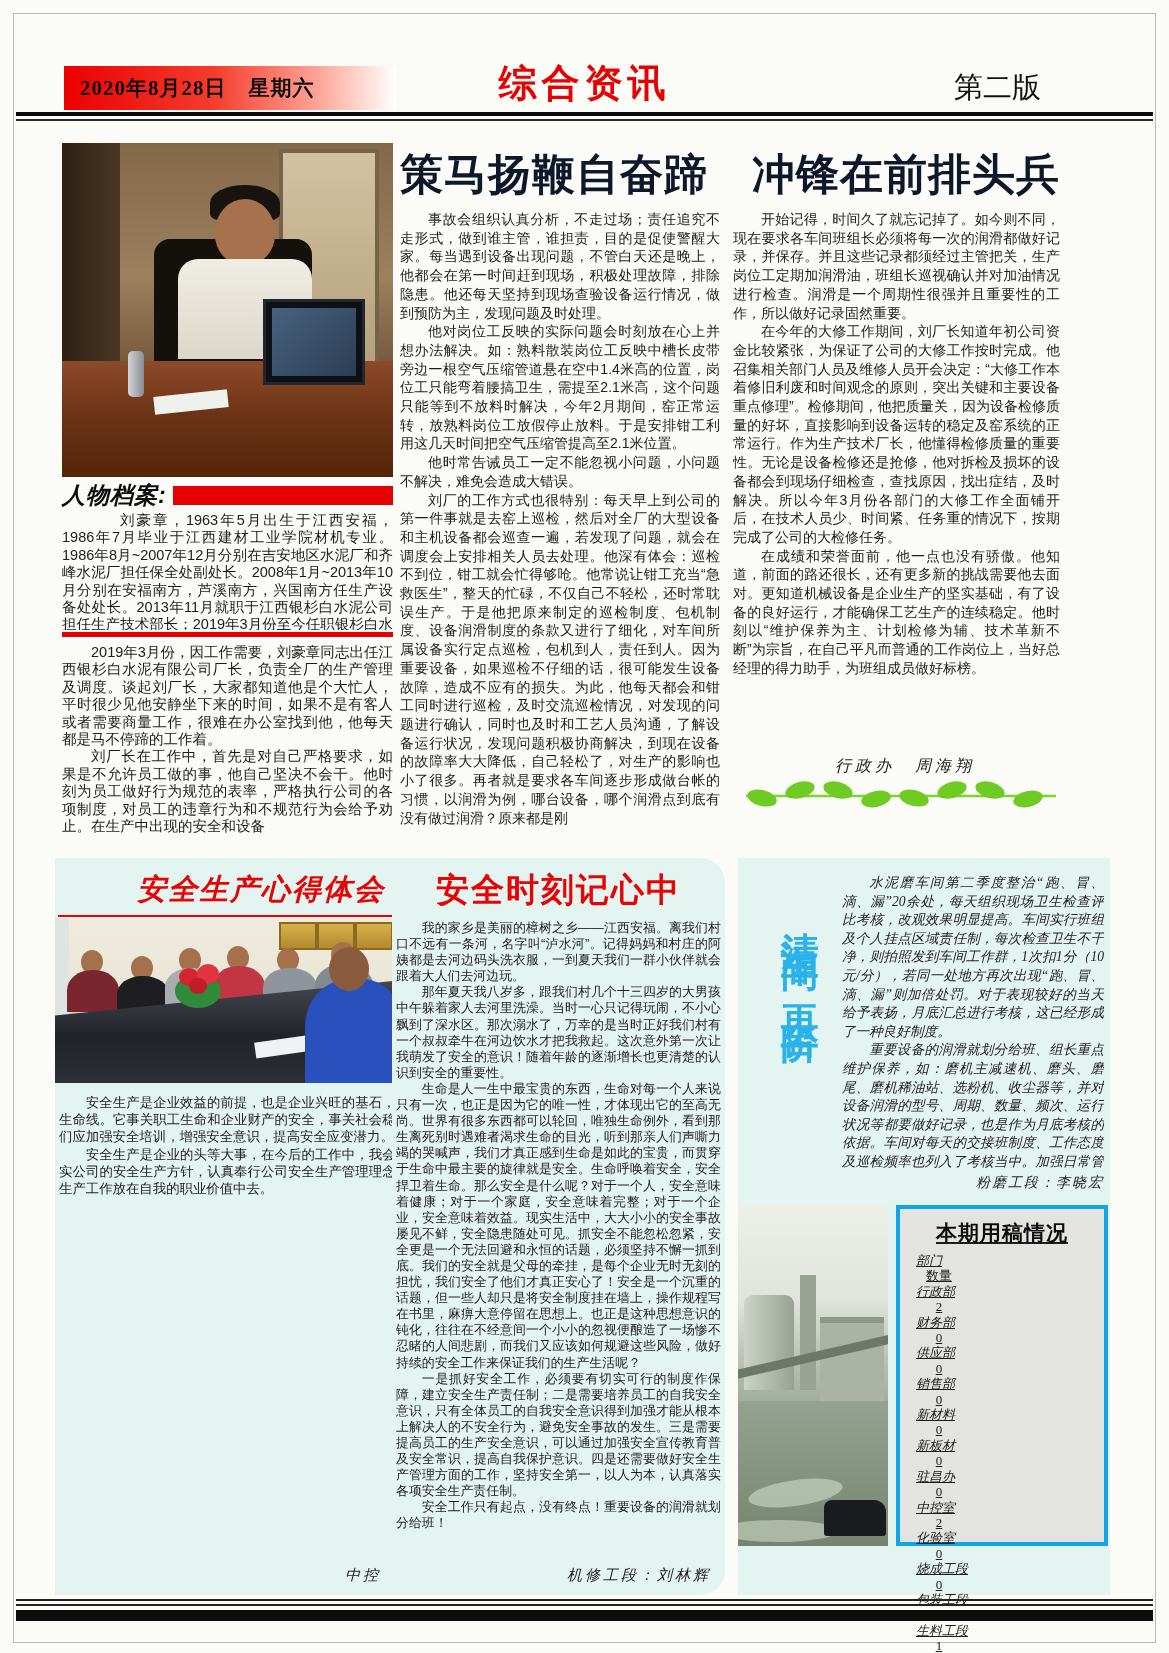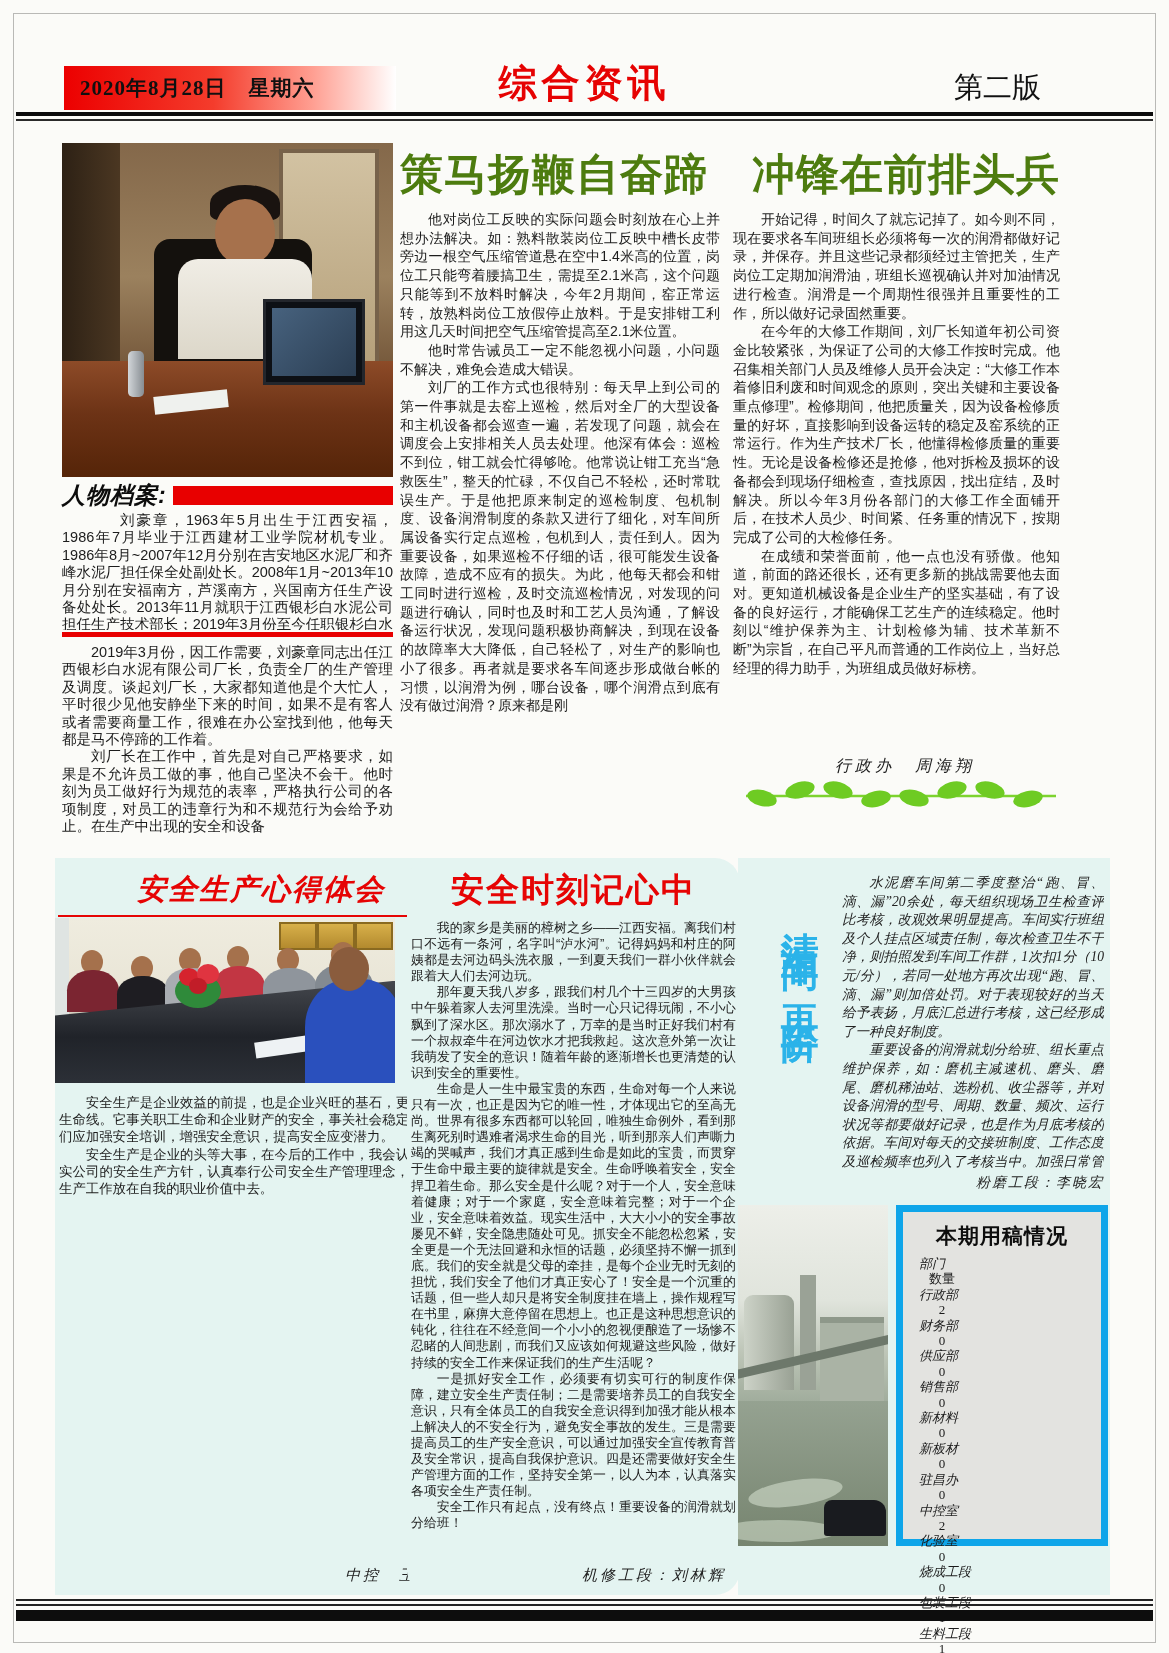--- a/index.html
+++ b/index.html
@@ -11,21 +11,21 @@
     background:linear-gradient(90deg,#ec0000 0%,#f43c2c 45%,#ff9f92 75%,#ffffff 100%);
     display:flex;align-items:center;padding-left:16px;box-sizing:border-box;
     font-family:"Liberation Serif",serif;font-weight:bold;font-size:21px;color:#101010;letter-spacing:1px;}
   .section-title{position:absolute;left:0;right:0;top:58px;text-align:center;
     color:#e60202;font-size:38px;font-weight:900;letter-spacing:5px;}
   .page-num{position:absolute;right:128px;top:68px;font-family:"Liberation Serif",serif;font-size:29px;color:#111;}
   .rule-top{position:absolute;left:16px;right:16px;top:112px;height:3px;border-top:4px solid #0b0b0b;border-bottom:2px solid #2a2a2a;}
 
   
   .feature-title{position:absolute;left:398px;top:146px;width:664px;height:54px;text-align:center;
-    font-family:"Liberation Serif",serif;font-weight:bold;font-size:43px;color:#4d7c0f;letter-spacing:1px;white-space:nowrap;}
+    font-family:"Liberation Serif",serif;font-weight:bold;font-size:43px;color:#0f172a;letter-spacing:1px;white-space:nowrap;}
   .newscol{position:absolute;text-align:justify;overflow:hidden;}
   .newscol p{margin:0;text-indent:2em;}
   .col1{left:62px;top:644px;width:331px;height:202px;font-size:14.5px;line-height:17.4px;}
   .col2{left:400px;top:210px;width:320px;height:636px;font-size:14px;line-height:18.7px;}
   .col3{left:733px;top:210px;width:327px;height:548px;font-size:14px;line-height:18.7px;}
   .feature-sign{position:absolute;left:770px;top:756px;width:270px;text-align:center;
     font-family:"Liberation Serif",serif;font-style:italic;font-size:16px;letter-spacing:4px;color:#222;}
   .leaf-divider{position:absolute;left:744px;top:780px;width:314px;height:30px;}
 
   
@@ -72,41 +72,41 @@
   .pf-building{right:4px;top:112px;width:64px;height:78px;background:#aab3a5;border-top:6px solid #8e988a;}
   .pf-conveyor{left:-14px;top:146px;width:190px;height:9px;background:#6d786b;transform:rotate(-13deg);}
   .pf-ground{left:0;bottom:0;width:100%;height:145px;background:linear-gradient(180deg,#95a291,#76846f);}
   .pf-puddle1{left:10px;bottom:40px;width:95px;height:26px;background:#c6d1c0;border-radius:50%;opacity:.7;transform:rotate(-8deg);}
   .pf-puddle2{left:-20px;bottom:4px;width:120px;height:22px;background:#cdd8c7;border-radius:50%;opacity:.6;}
   .pf-car{right:2px;bottom:10px;width:62px;height:36px;background:#191b1f;border-radius:8px 12px 3px 3px;}
 
   
   .panel{position:absolute;top:858px;height:737px;background:#e4f4f1;box-sizing:border-box;}
   .panel-left{left:55px;width:412px;}
-  .panel-mid{left:407px;width:333px;border-radius:25px;}
+  .panel-mid{left:392px;width:333px;border-radius:25px;}
   .panel-right{left:738px;width:372px;}
 
   .lp-title{margin-top:12px;text-align:center;font-style:italic;font-weight:900;font-size:29px;color:#e60404;letter-spacing:2px;}
   .lp-underline{height:2px;background:#e60404;margin:5px 3px 0 3px;}
   .lp-text{position:absolute;left:4px;right:4px;top:236px;bottom:42px;overflow:hidden;font-size:13.4px;line-height:17.2px;text-align:justify;}
   .lp-text p,.mp-text p,.rp-article p{margin:0;text-indent:2em;}
   .panel-sign{position:absolute;right:14px;bottom:10px;font-family:"Liberation Serif",serif;font-style:italic;font-size:15px;letter-spacing:3px;color:#222;}
 
   .mp-title{margin-top:10px;text-align:center;font-weight:900;font-size:33px;color:#e60404;letter-spacing:2px;}
   .mp-text{position:absolute;left:4px;right:4px;top:62px;bottom:40px;overflow:hidden;font-size:12.9px;line-height:16.1px;text-align:justify;}
 
   .vertical-title{position:absolute;left:40px;top:44px;writing-mode:vertical-rl;
     font-weight:900;font-size:38px;color:#2bb3e9;letter-spacing:7px;line-height:1.1;}
   .rp-article{position:absolute;left:104px;top:16px;width:262px;height:296px;overflow:hidden;
     font-family:"Liberation Serif",serif;font-style:italic;font-size:13.6px;line-height:18.6px;text-align:justify;color:#222;}
   .rp-sign{position:absolute;left:104px;top:316px;width:262px;text-align:right;
     font-family:"Liberation Serif",serif;font-style:italic;font-size:14px;letter-spacing:2px;color:#222;}
 
   .report-table{position:absolute;left:158px;top:347px;width:212px;height:341px;box-sizing:border-box;
-    background:#e3e3e0;border:7px solid #0ea5e9;padding:6px 16px 4px 16px;}
+    background:#e3e3e0;border:4px solid #0ea5e9;padding:6px 16px 4px 16px;text-decoration:underline;}
   .tbl-title{text-align:center;font-weight:900;font-size:21px;color:#0d0d0d;margin:4px 0 6px 0;letter-spacing:1px;}
   .tbl-row{display:flex;justify-content:space-between;align-items:baseline;
     font-family:"Liberation Serif",serif;font-style:italic;font-size:13px;line-height:15.4px;color:#1a1a1a;flex-direction:column;}
   .tbl-row .cnt{width:46px;text-align:center;font-style:normal;}
 
   
   .rule-bottom{position:absolute;left:16px;right:16px;top:1599px;height:3px;border-top:2px solid #222;border-bottom:2px solid #222;}
   .bottom-bar{position:absolute;left:16px;right:16px;top:1610px;height:11px;background:#0d0d0d;}
 </style>
 </head>
@@ -142,20 +142,21 @@
     <p>刘豪章，1963年5月出生于江西安福，1986年7月毕业于江西建材工业学院材机专业。1986年8月~2007年12月分别在吉安地区水泥厂和齐峰水泥厂担任保全处副处长。2008年1月~2013年10月分别在安福南方，芦溪南方，兴国南方任生产设备处处长。2013年11月就职于江西银杉白水泥公司担任生产技术部长；2019年3月份至今任职银杉白水泥生产厂长。</p>
   </div>
 <div class="red-rule"></div>
 
 <div class="feature-title">策马扬鞭自奋蹄　冲锋在前排头兵</div>
 <div class="newscol col1">
   <p>2019年3月份，因工作需要，刘豪章同志出任江西银杉白水泥有限公司厂长，负责全厂的生产管理及调度。谈起刘厂长，大家都知道他是个大忙人，平时很少见他安静坐下来的时间，如果不是有客人或者需要商量工作，很难在办公室找到他，他每天都是马不停蹄的工作着。</p>
   <p>刘厂长在工作中，首先是对自己严格要求，如果是不允许员工做的事，他自己坚决不会干。他时刻为员工做好行为规范的表率，严格执行公司的各项制度，对员工的违章行为和不规范行为会给予劝止。在生产中出现的安全和设备</p>
 </div>
 <div class="newscol col2">
+  <p>事故会组织认真分析，不走过场；责任追究不走形式，做到谁主管，谁担责，目的是促使警醒大家。每当遇到设备出现问题，不管白天还是晚上，他都会在第一时间赶到现场，积极处理故障，排除隐患。他还每天坚持到现场查验设备运行情况，做到预防为主，发现问题及时处理。</p>
   <p>他对岗位工反映的实际问题会时刻放在心上并想办法解决。如：熟料散装岗位工反映中槽长皮带旁边一根空气压缩管道悬在空中1.4米高的位置，岗位工只能弯着腰搞卫生，需提至2.1米高，这个问题只能等到不放料时解决，今年2月期间，窑正常运转，放熟料岗位工放假停止放料。于是安排钳工利用这几天时间把空气压缩管提高至2.1米位置。</p>
   <p>他时常告诫员工一定不能忽视小问题，小问题不解决，难免会造成大错误。</p>
   <p>刘厂的工作方式也很特别：每天早上到公司的第一件事就是去窑上巡检，然后对全厂的大型设备和主机设备都会巡查一遍，若发现了问题，就会在调度会上安排相关人员去处理。他深有体会：巡检不到位，钳工就会忙得够呛。他常说让钳工充当“急救医生”，整天的忙碌，不仅自己不轻松，还时常耽误生产。于是他把原来制定的巡检制度、包机制度、设备润滑制度的条款又进行了细化，对车间所属设备实行定点巡检，包机到人，责任到人。因为重要设备，如果巡检不仔细的话，很可能发生设备故障，造成不应有的损失。为此，他每天都会和钳工同时进行巡检，及时交流巡检情况，对发现的问题进行确认，同时也及时和工艺人员沟通，了解设备运行状况，发现问题积极协商解决，到现在设备的故障率大大降低，自己轻松了，对生产的影响也小了很多。再者就是要求各车间逐步形成做台帐的习惯，以润滑为例，哪台设备，哪个润滑点到底有没有做过润滑？原来都是刚</p>
 </div>
 <div class="newscol col3">
   <p>开始记得，时间久了就忘记掉了。如今则不同，现在要求各车间班组长必须将每一次的润滑都做好记录，并保存。并且这些记录都须经过主管把关，生产岗位工定期加润滑油，班组长巡视确认并对加油情况进行检查。润滑是一个周期性很强并且重要性的工作，所以做好记录固然重要。</p>
   <p>在今年的大修工作期间，刘厂长知道年初公司资金比较紧张，为保证了公司的大修工作按时完成。他召集相关部门人员及维修人员开会决定：“大修工作本着修旧利废和时间观念的原则，突出关键和主要设备重点修理”。检修期间，他把质量关，因为设备检修质量的好坏，直接影响到设备运转的稳定及窑系统的正常运行。作为生产技术厂长，他懂得检修质量的重要性。无论是设备检修还是抢修，他对拆检及损坏的设备都会到现场仔细检查，查找原因，找出症结，及时解决。所以今年3月份各部门的大修工作全面铺开后，在技术人员少、时间紧、任务重的情况下，按期完成了公司的大检修任务。</p>
   <p>在成绩和荣誉面前，他一点也没有骄傲。他知道，前面的路还很长，还有更多新的挑战需要他去面对。更知道机械设备是企业生产的坚实基础，有了设备的良好运行，才能确保工艺生产的连续稳定。他时刻以“维护保养为主、计划检修为辅、技术革新不断”为宗旨，在自己平凡而普通的工作岗位上，当好总经理的得力助手，为班组成员做好标榜。</p>
 </div>
 <div class="feature-sign">行政办　周海翔</div>

